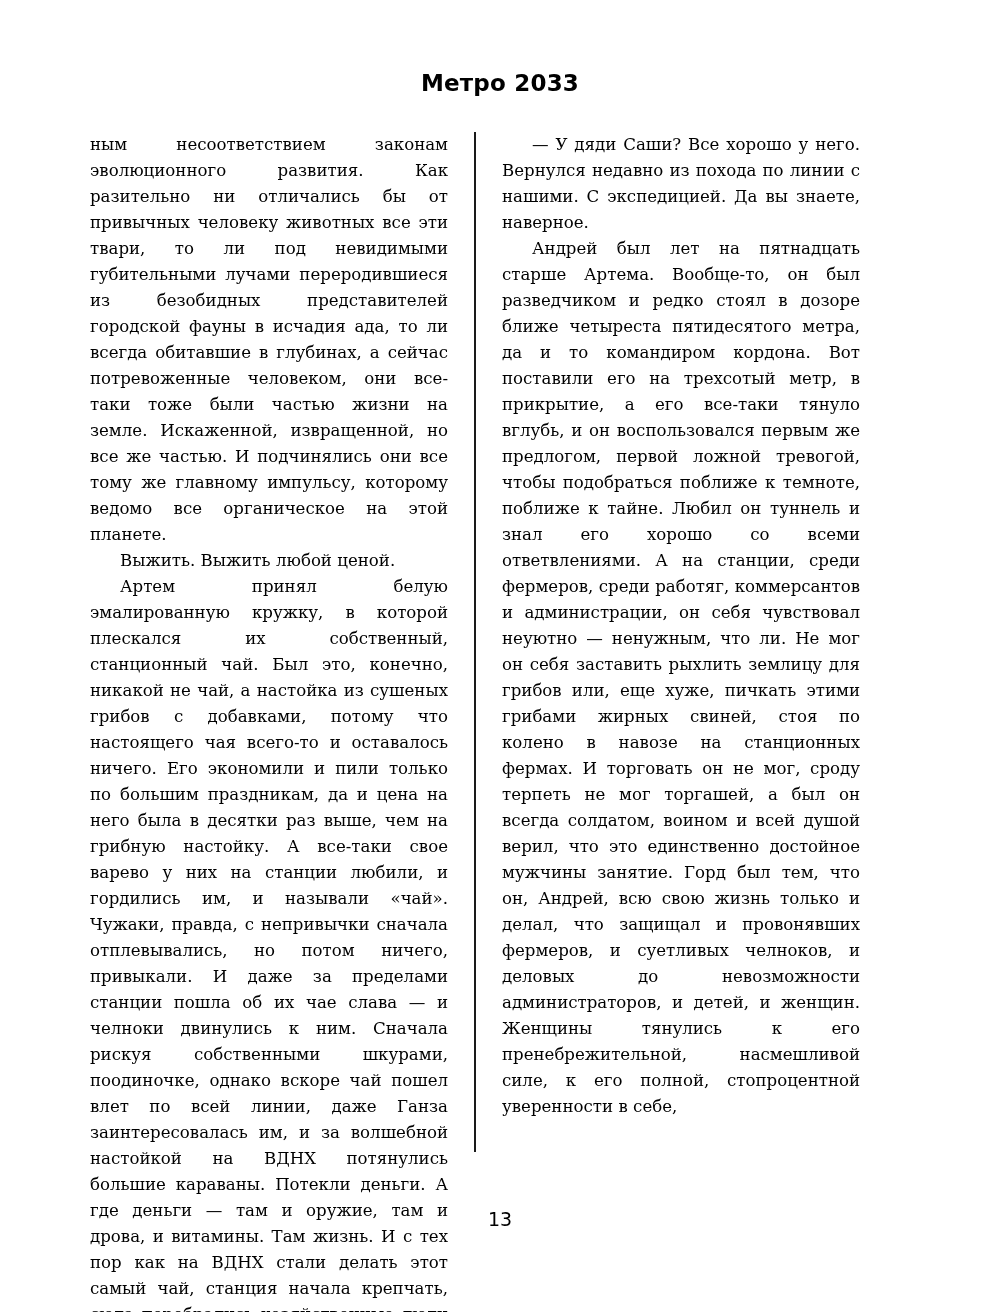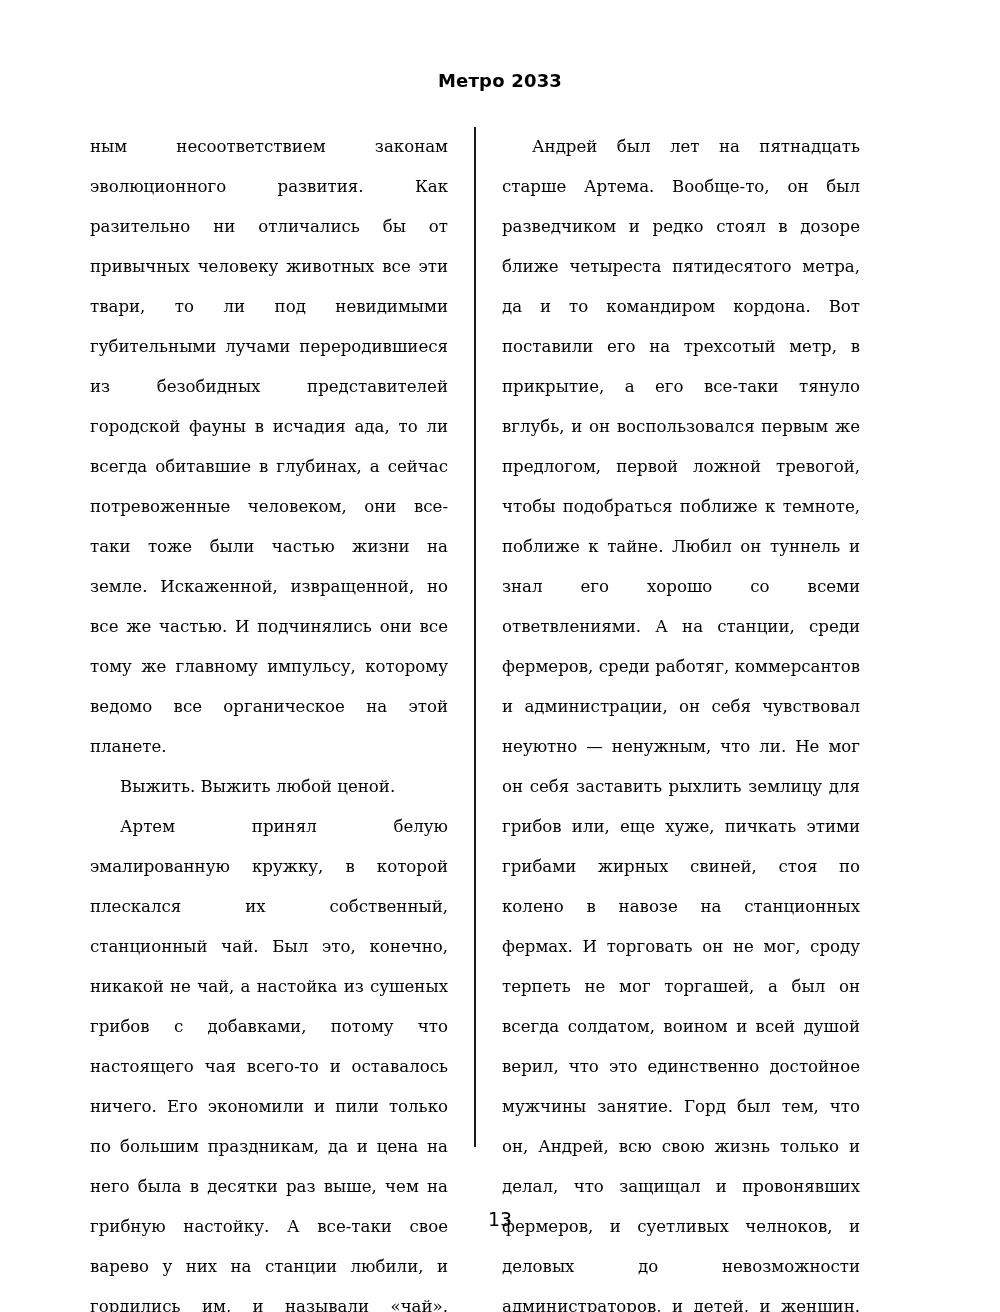--- a/index.html
+++ b/index.html
@@ -19,21 +19,21 @@
     width: 1000px;
     height: 1312px;
     box-sizing: border-box;
     padding: 70px 90px 0 90px;
     position: relative;
   }
   .running-head {
     text-align: center;
     font-family: "DejaVu Sans", "Liberation Sans", sans-serif;
     font-weight: bold;
-    font-size: 18px;
+    font-size: 23px;
     letter-spacing: 0.2px;
     margin: 0 0 36px 0;
   }
   .columns {
     display: flex;
     flex-direction: row;
     align-items: stretch;
     height: 1020px;
   }
   .col {
@@ -44,21 +44,21 @@
   .col-right { padding-left: 14px; }
   .divider {
     width: 0;
     border-left: 2px solid #1a1a1a;
     margin: 0 12px;
     height: 1020px;
   }
   p {
     margin: 0;
     font-size: 16.6px;
-    line-height: 40px;
+    line-height: 26px;
     text-align: justify;
     text-justify: inter-word;
     hyphens: manual;
     word-spacing: 0.1px;
   }
   p.indent { text-indent: 30px; }
   .folio {
     position: absolute;
     left: 0;
     right: 0;
@@ -79,20 +79,21 @@
 
     <div class="col col-left">
       <p>ным несоответствием законам эволюционного развития. Как разительно ни отличались бы от привычных человеку животных все эти твари, то ли под невидимыми губительными лучами переродившиеся из безобидных представителей городской фауны в исчадия ада, то ли всегда обитавшие в глубинах, а сейчас потревоженные человеком, они все-таки тоже были частью жизни на земле. Искаженной, извращенной, но все же частью. И подчинялись они все тому же главному импульсу, которому ведомо все органическое на этой планете.</p>
       <p class="indent">Выжить. Выжить любой ценой.</p>
       <p class="indent">Артем принял белую эмалированную кружку, в которой плескался их собственный, станционный чай. Был это, конечно, никакой не чай, а настойка из сушеных грибов с добавками, потому что настоящего чая всего-то и оставалось ничего. Его экономили и пили только по большим праздникам, да и цена на него была в десятки раз выше, чем на грибную настойку. А все-таки свое варево у них на станции любили, и гордились им, и называли «чай». Чужаки, правда, с непривычки сначала отплевывались, но потом ничего, привыкали. И даже за пределами станции пошла об их чае слава — и челноки двинулись к ним. Сначала рискуя собственными шкурами, поодиночке, однако вскоре чай пошел влет по всей линии, даже Ганза заинтересовалась им, и за волшебной настойкой на ВДНХ потянулись большие караваны. Потекли деньги. А где деньги — там и оружие, там и дрова, и витамины. Там жизнь. И с тех пор как на ВДНХ стали делать этот самый чай, станция начала крепчать, сюда перебрались хозяйственные люди с окрестных станций и перегонов, пришло процветание. Свиньями своими на ВДНХ тоже очень гордились и рассказывали легенды</p>
     </div>
 
     <div class="divider"></div>
 
     <div class="col col-right">
+      <p class="indent">— У дяди Саши? Все хорошо у него. Вернулся недавно из похода по линии с нашими. С экспедицией. Да вы знаете, наверное.</p>
       <p class="indent">Андрей был лет на пятнадцать старше Артема. Вообще-то, он был разведчиком и редко стоял в дозоре ближе четыреста пятидесятого метра, да и то командиром кордона. Вот поставили его на трехсотый метр, в прикрытие, а его все-таки тянуло вглубь, и он воспользовался первым же предлогом, первой ложной тревогой, чтобы подобраться поближе к темноте, поближе к тайне. Любил он туннель и знал его хорошо со всеми ответвлениями. А на станции, среди фермеров, среди работяг, коммерсантов и администрации, он себя чувствовал неуютно — ненужным, что ли. Не мог он себя заставить рыхлить землицу для грибов или, еще хуже, пичкать этими грибами жирных свиней, стоя по колено в навозе на станционных фермах. И торговать он не мог, сроду терпеть не мог торгашей, а был он всегда солдатом, воином и всей душой верил, что это единственно достойное мужчины занятие. Горд был тем, что он, Андрей, всю свою жизнь только и делал, что защищал и провонявших фермеров, и суетливых челноков, и деловых до невозможности администраторов, и детей, и женщин. Женщины тянулись к его пренебрежительной, насмешливой силе, к его полной, стопроцентной уверенности в себе,</p>
     </div>
 
   </div>
 
   <div class="folio">13</div>
 
 </div>
 
 </body></html>

